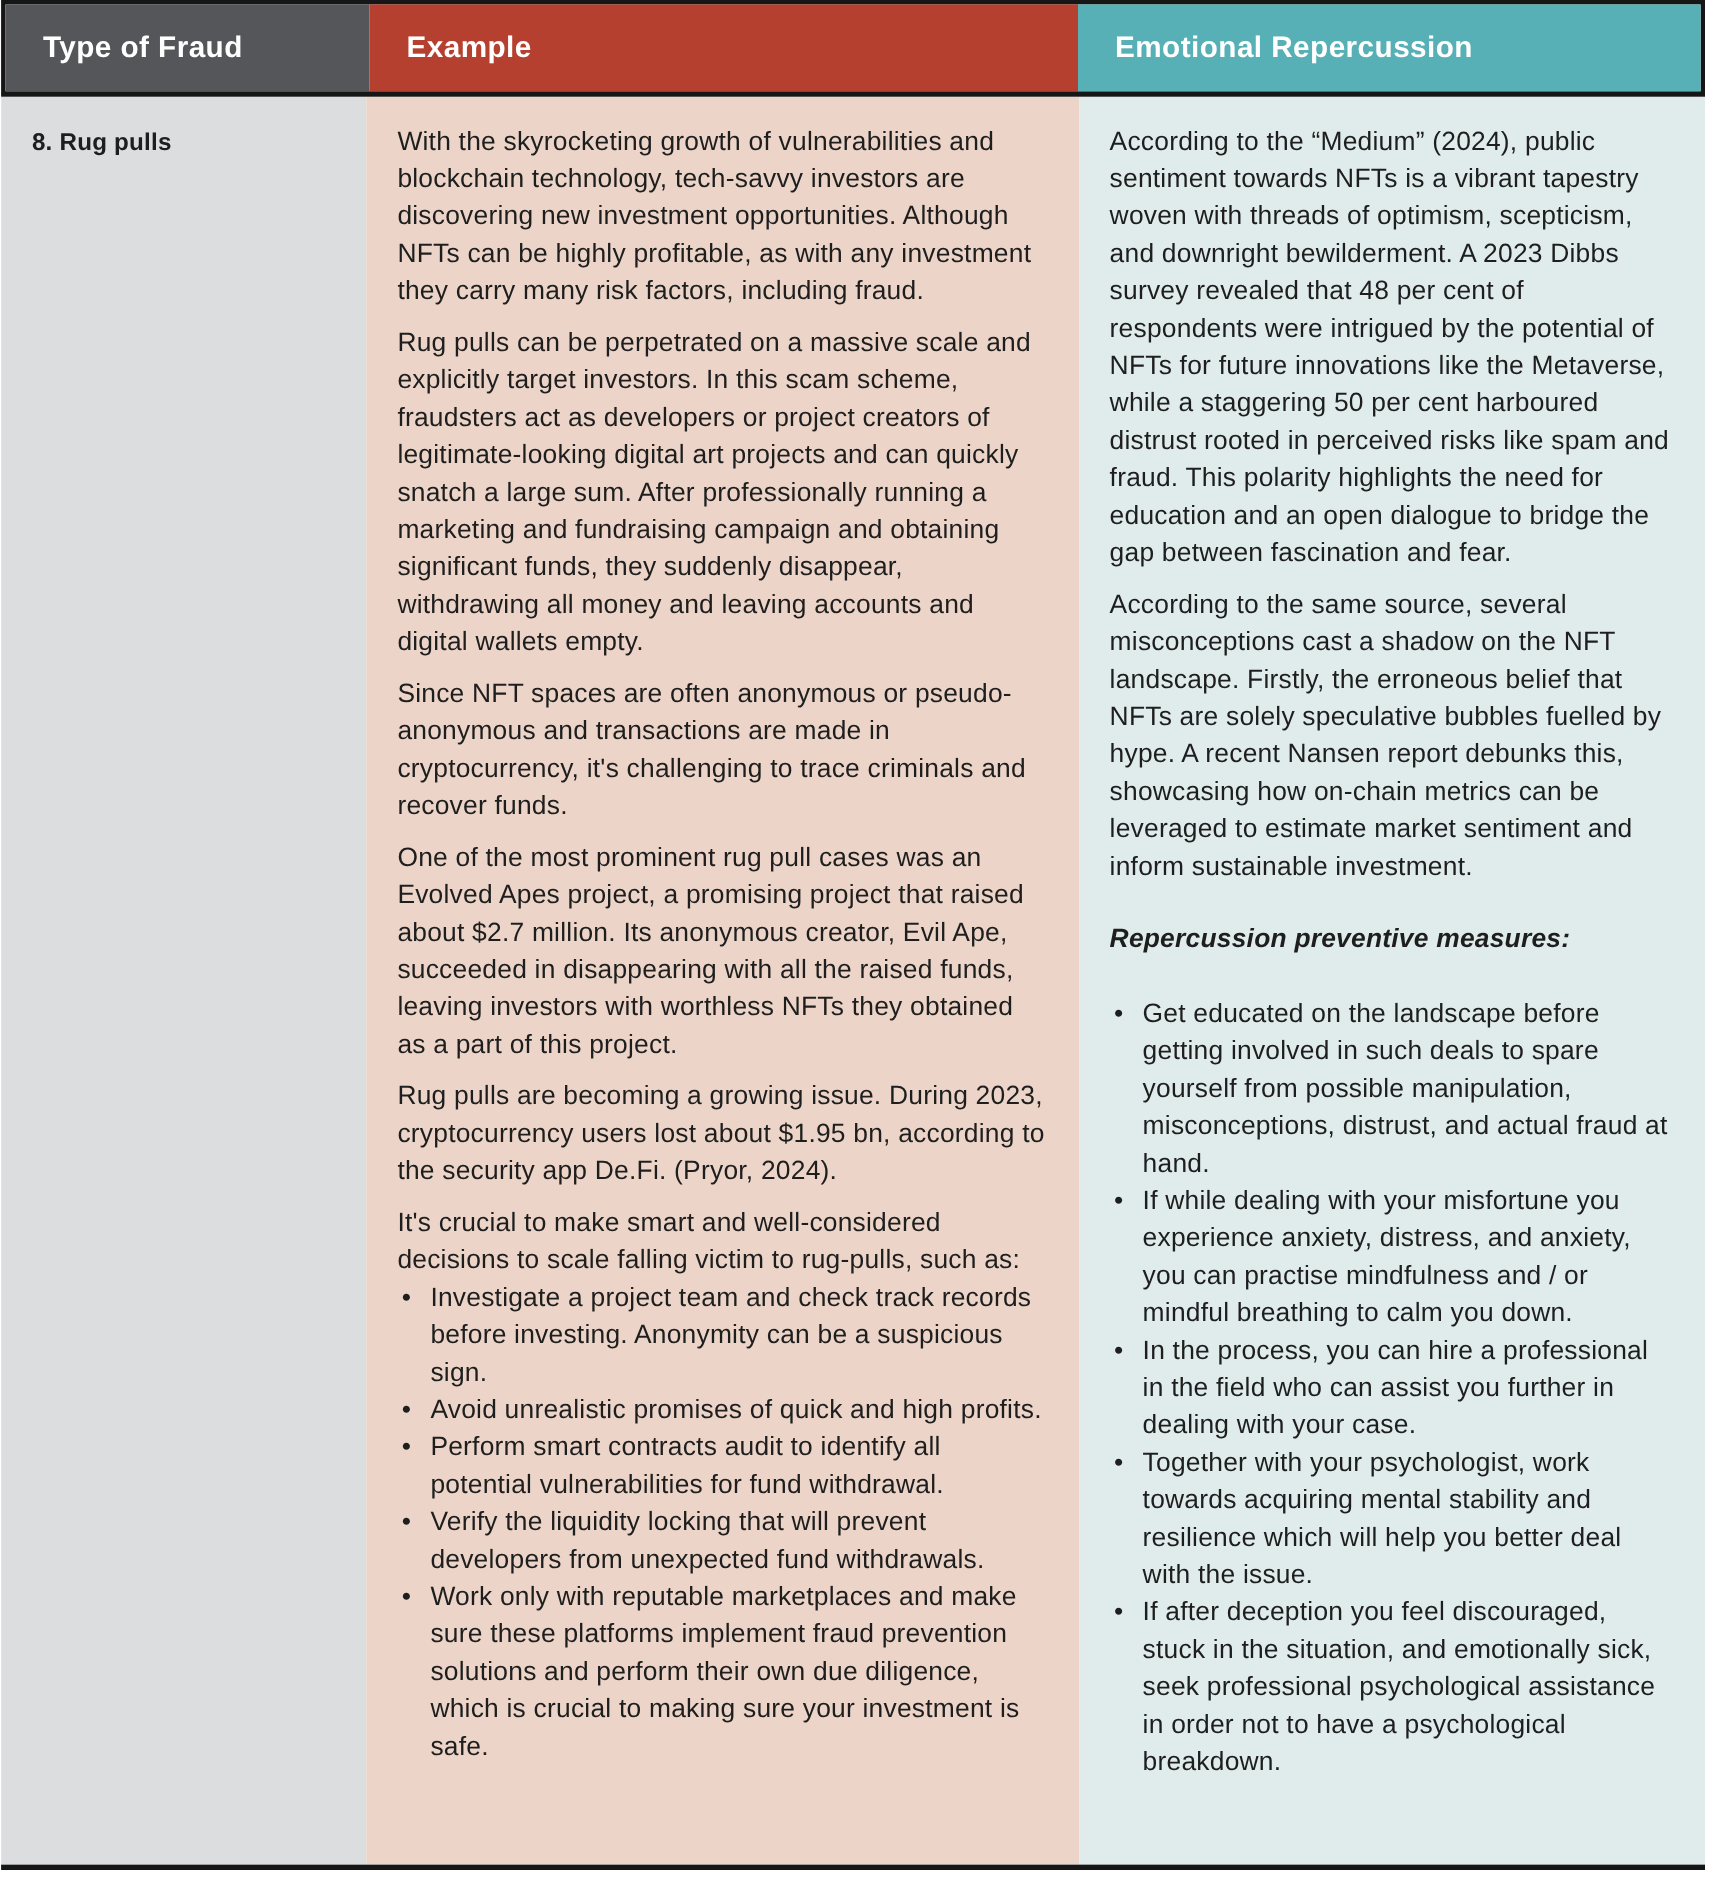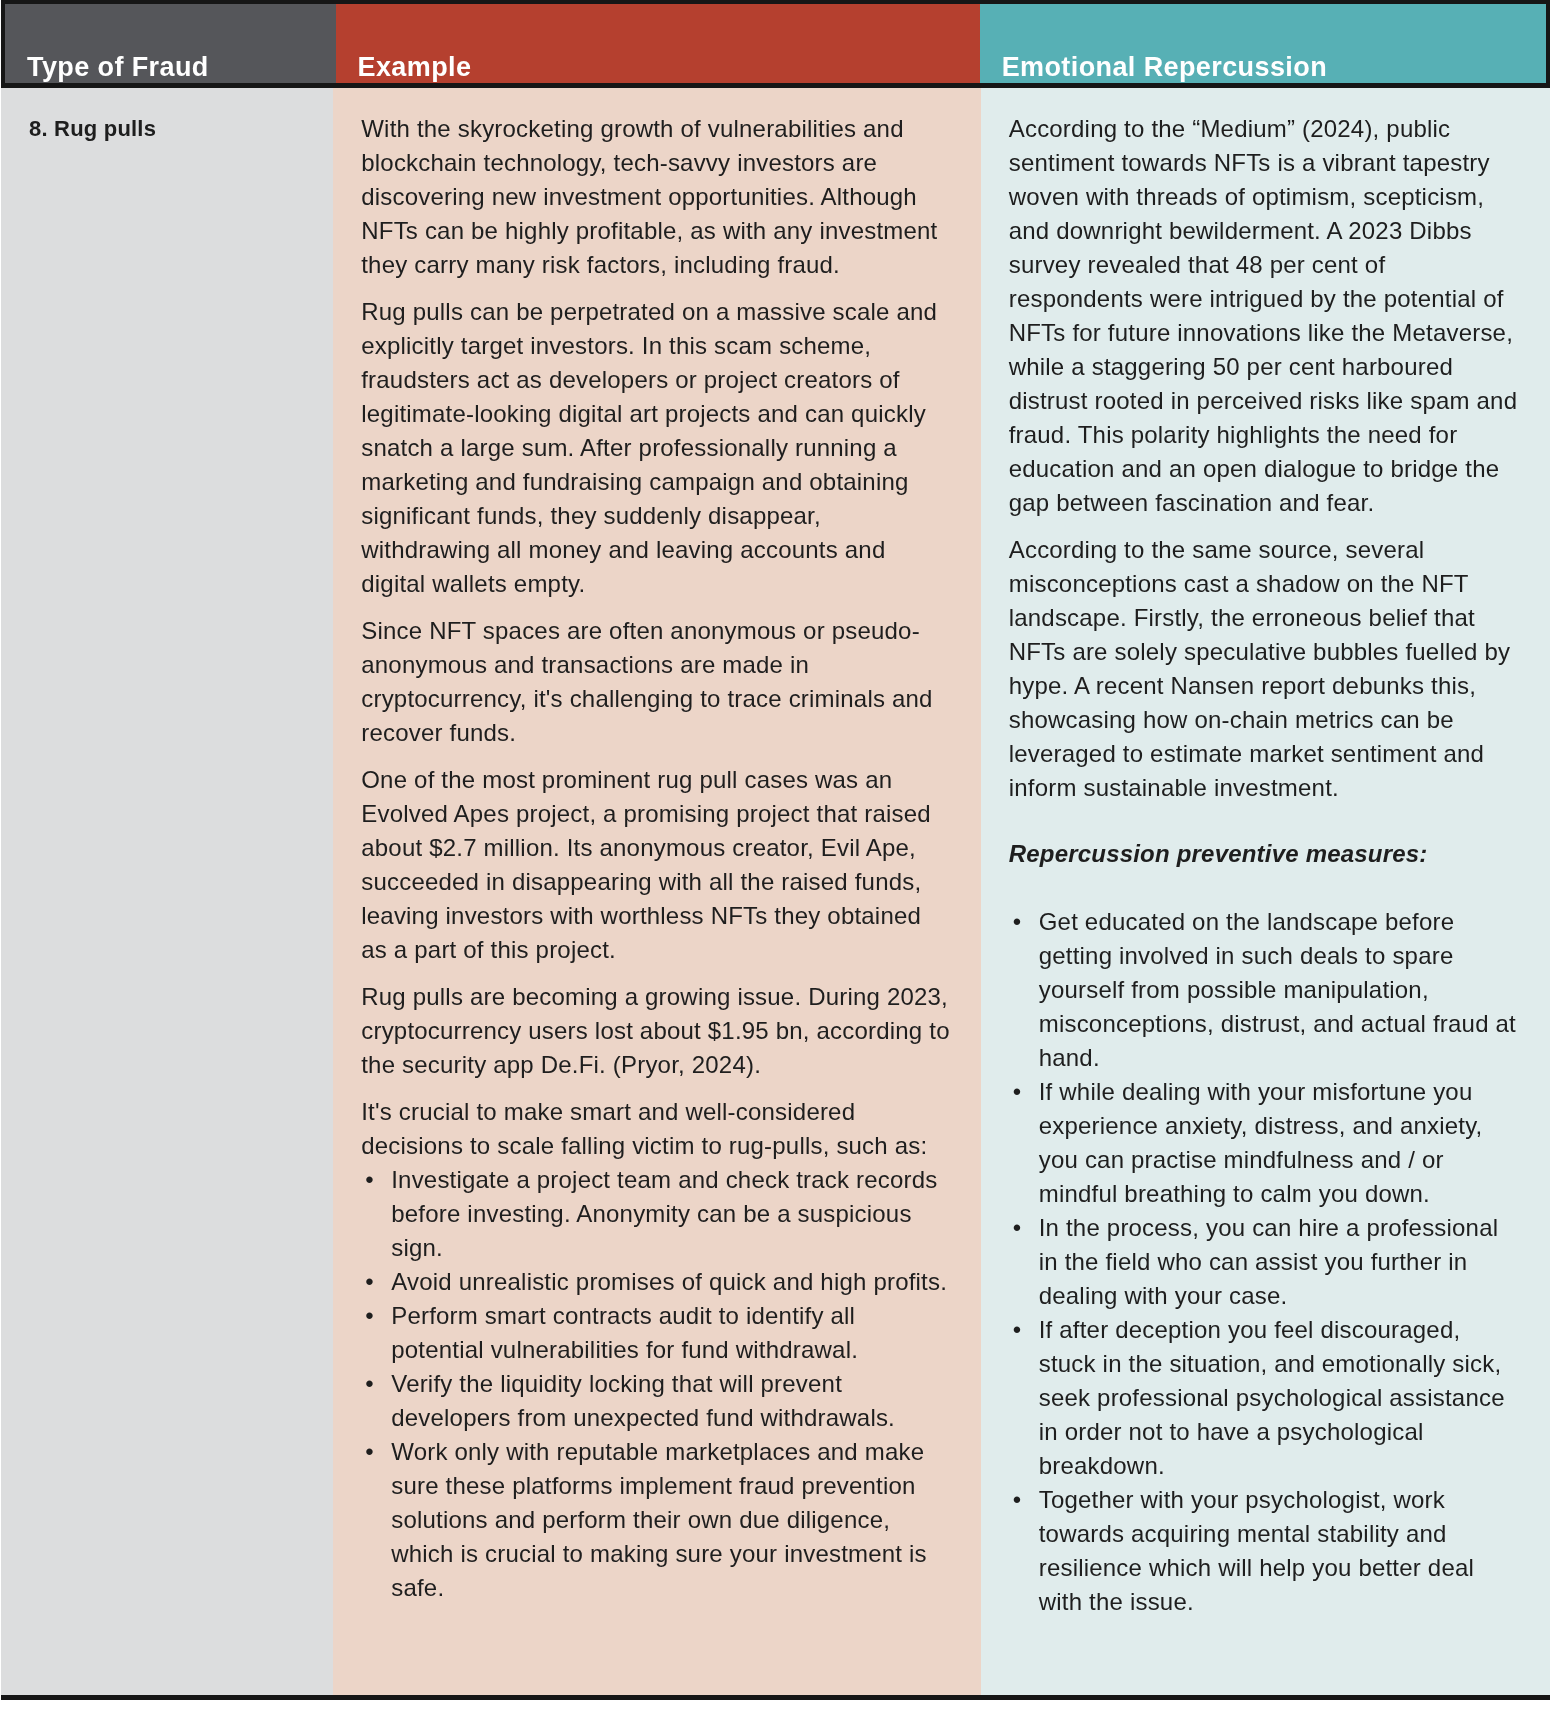--- a/index.html
+++ b/index.html
@@ -16,22 +16,22 @@
   }
   
   .thead {
     display: flex;
     border: 4px solid var(--border, #161616);
     border-bottom: 5px solid var(--border, #161616);
     height: 88px;
   }
   .th {
     display: flex;
-    align-items: flex-end;
-    padding-left: 22px;
+    align-items: center;
+    padding-left: 34px;
     color: var(--header-text, #ffffff);
     font-size: 27px;
     font-weight: 700;
     letter-spacing: 0.4px;
   }
   .th.c1 { width: 21.45%; background: var(--header-fraud-bg, #55565a); }
   .th.c2 { width: 41.80%; background: var(--header-example-bg, #b5402f); }
   .th.c3 { width: 36.75%; background: var(--header-emotional-bg, #57b0b5); }
   
   .tbody {
@@ -115,19 +115,19 @@
     </div>
 
     <div class="td c3">
       <p class="para">According to the “Medium” (2024), public sentiment towards NFTs is a vibrant tapestry woven with threads of optimism, scepticism, and downright bewilderment. A 2023 Dibbs survey revealed that 48 per cent of respondents were intrigued by the potential of NFTs for future innovations like the Metaverse, while a staggering 50 per cent harboured distrust rooted in perceived risks like spam and fraud. This polarity highlights the need for education and an open dialogue to bridge the gap between fascination and fear.</p>
       <p class="para">According to the same source, several misconceptions cast a shadow on the NFT landscape. Firstly, the erroneous belief that NFTs are solely speculative bubbles fuelled by hype. A recent Nansen report debunks this, showcasing how on-chain metrics can be leveraged to estimate market sentiment and inform sustainable investment.</p>
       <p class="subheading gap-after">Repercussion preventive measures:</p>
       <ul class="bullets">
         <li>Get educated on the landscape before getting involved in such deals to spare yourself from possible manipulation, misconceptions, distrust, and actual fraud at hand.</li>
         <li>If while dealing with your misfortune you experience anxiety, distress, and anxiety, you can practise mindfulness and / or mindful breathing to calm you down.</li>
         <li>In the process, you can hire a professional in the field who can assist you further in dealing with your case.</li>
+        <li>Together with your psychologist, work towards acquiring mental stability and resilience which will help you better deal with the issue.</li>
         <li>If after deception you feel discouraged, stuck in the situation, and emotionally sick, seek professional psychological assistance in order not to have a psychological breakdown.</li>
-        <li>Together with your psychologist, work towards acquiring mental stability and resilience which will help you better deal with the issue.</li>
       </ul>
     </div>
 
   </div>
 </div>
 
 </body></html>

